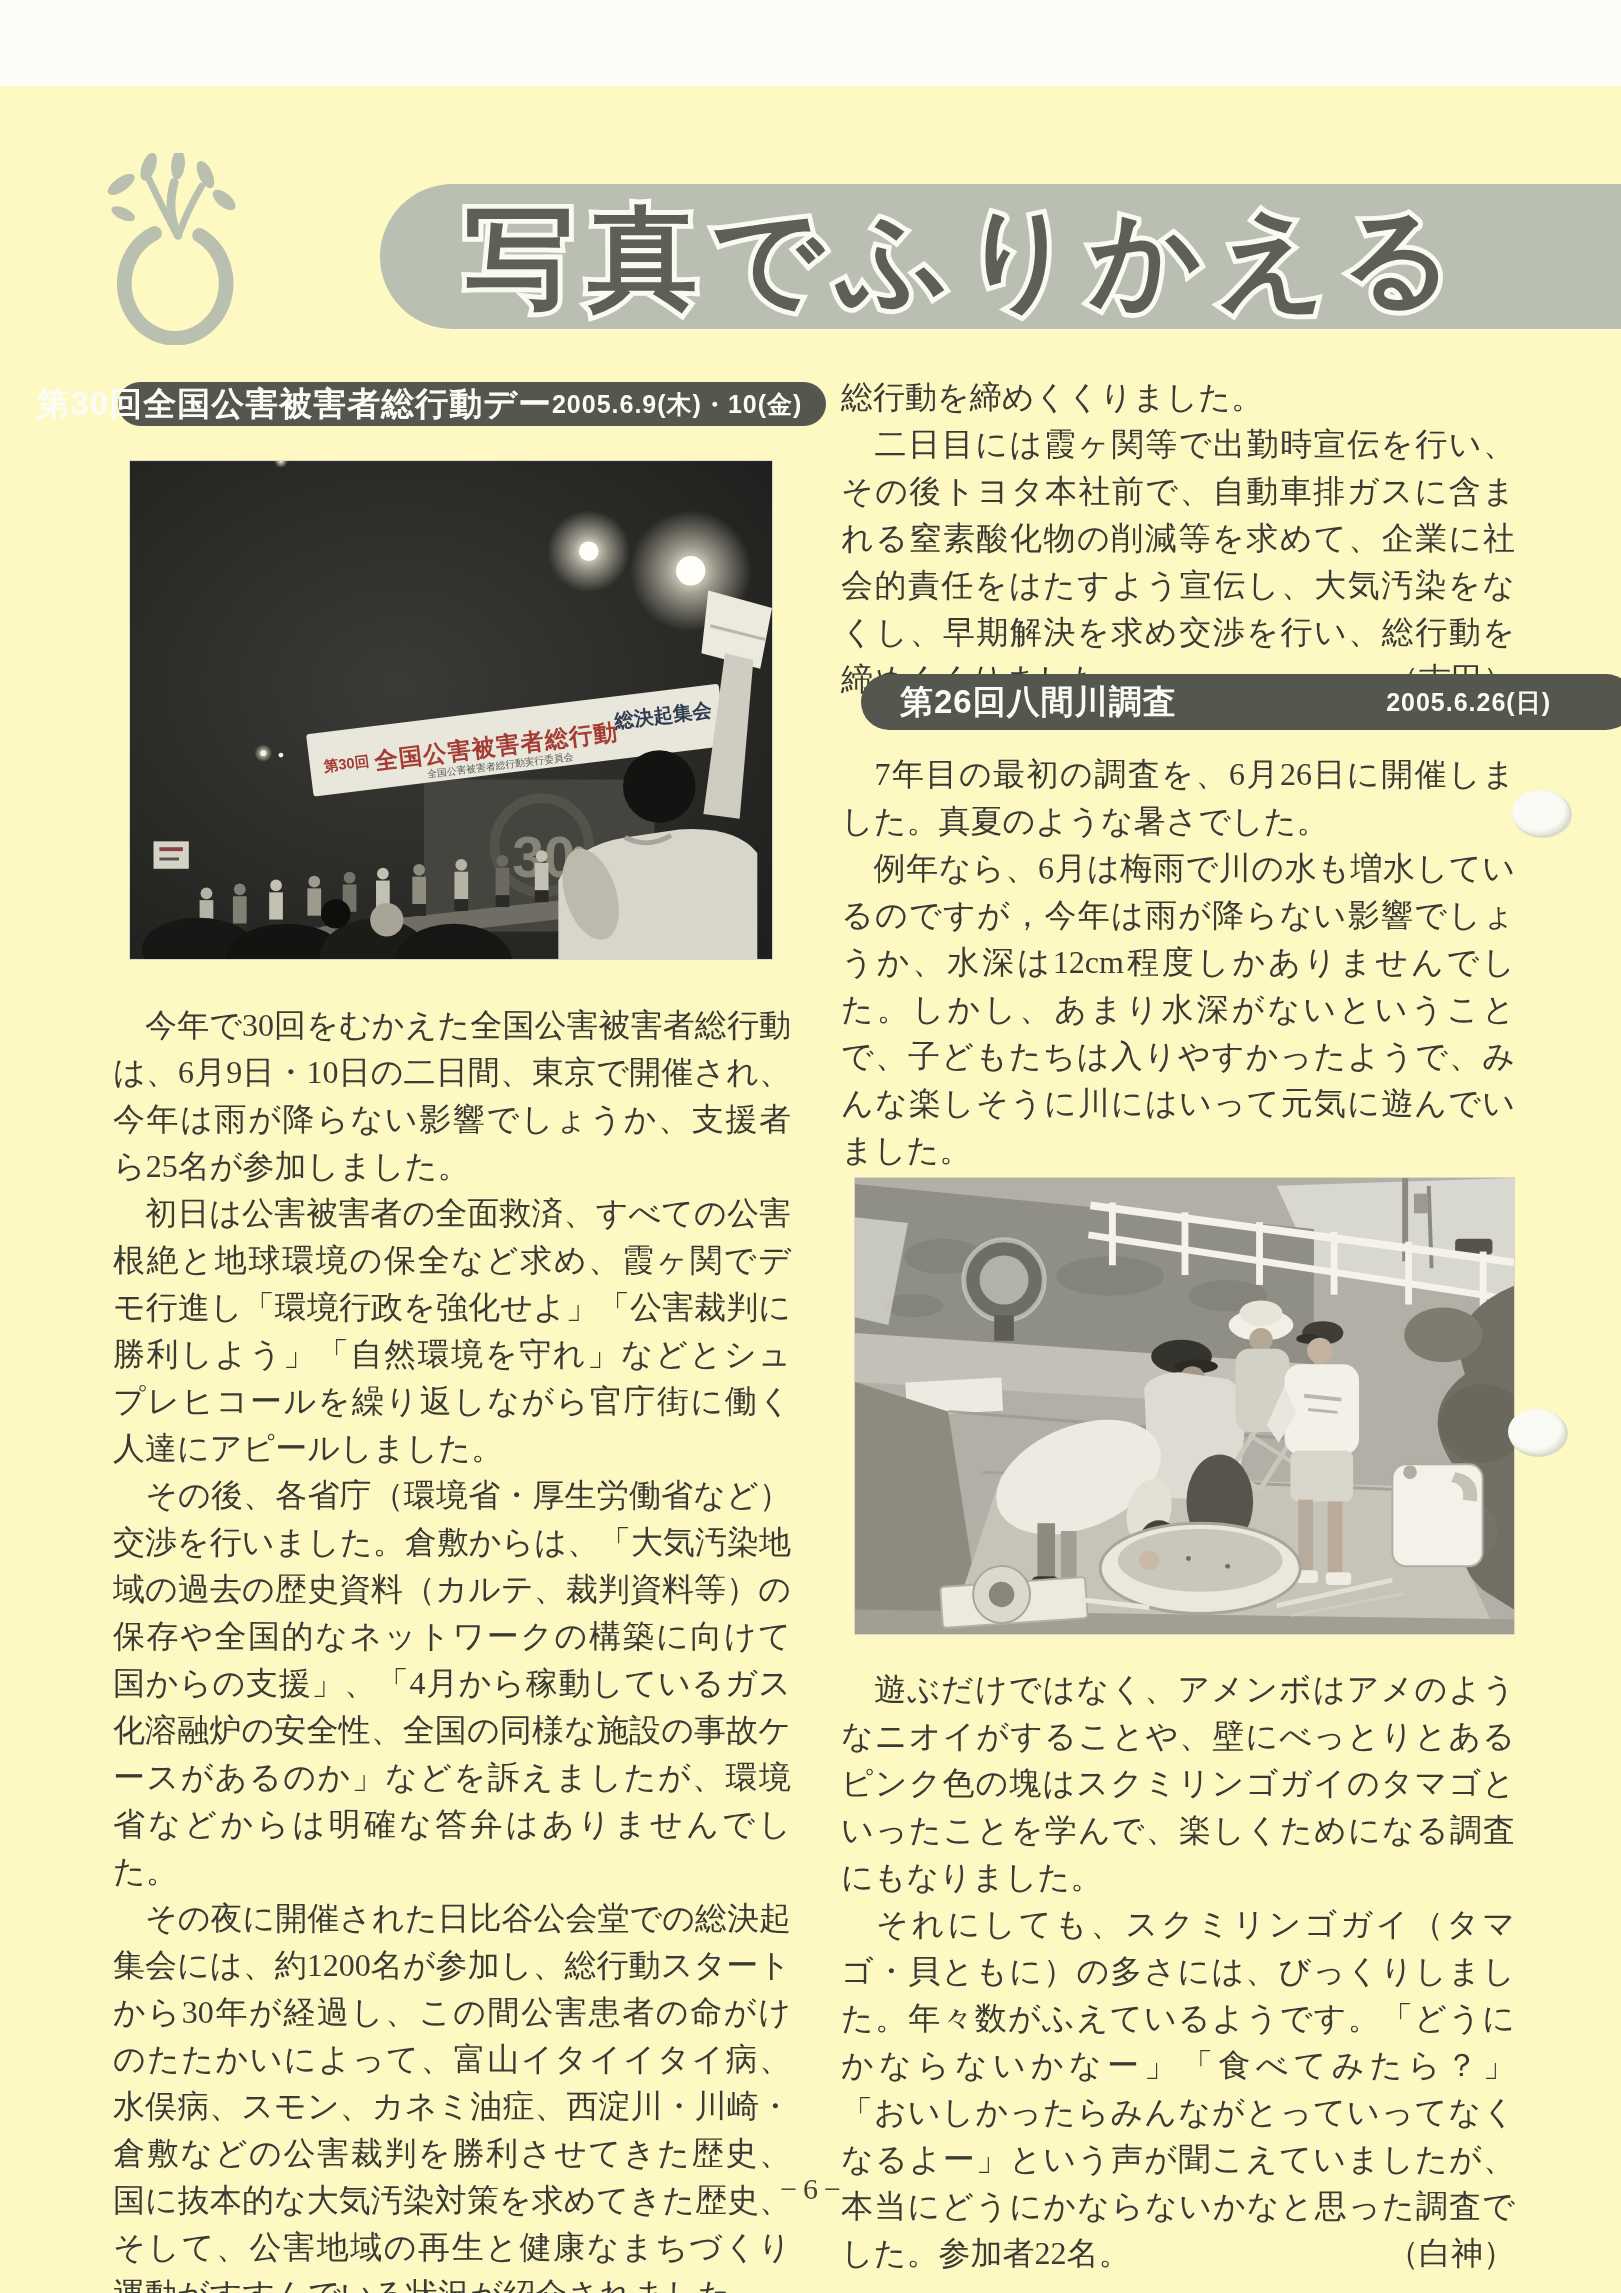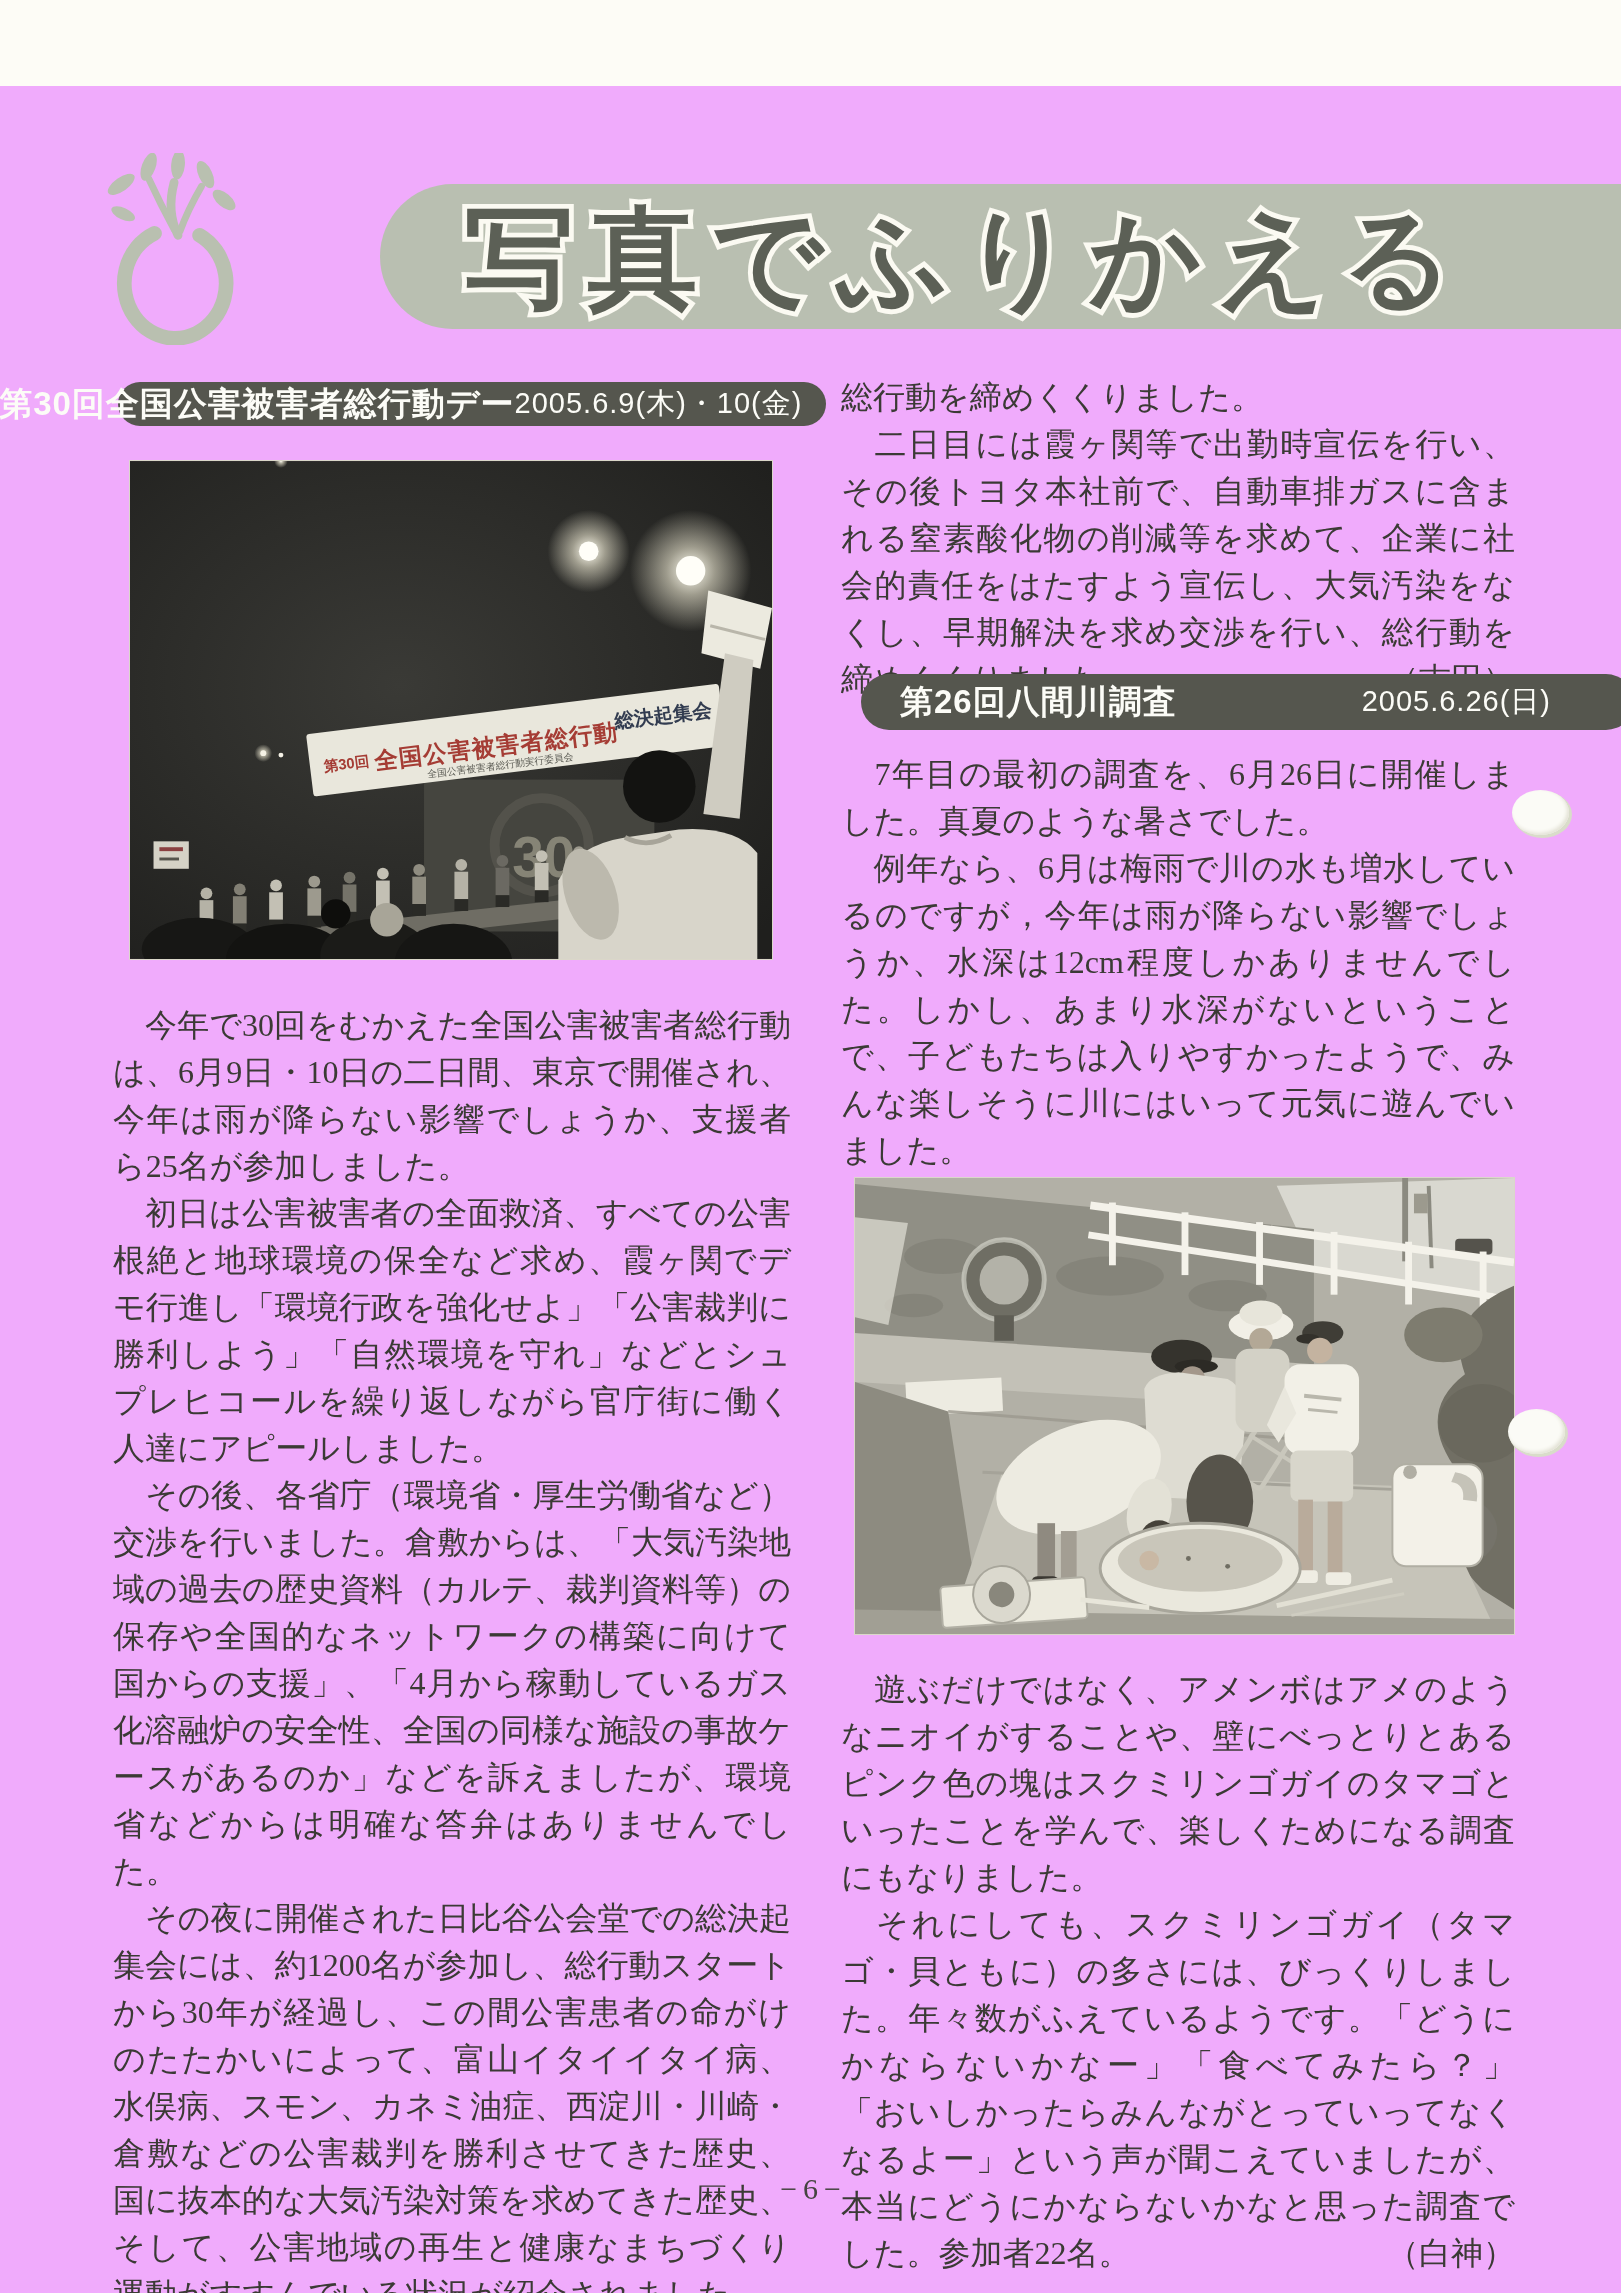--- a/index.html
+++ b/index.html
@@ -1,38 +1,38 @@
 <!DOCTYPE html>
 <html><head>
 <meta charset="utf-8">
 <style>
   html,body{margin:0;padding:0;background:#e8e6da;}
   .page{
     position:relative; width:1621px; height:2294px; margin:0 auto;
-    background:#f0abfc; overflow:hidden;
+    background:#fef9c3; overflow:hidden;
     font-family:"Liberation Serif","DejaVu Serif",serif; color:#3b3a35;
   }
   .top-white{position:absolute;left:0;top:0;width:1621px;height:86px;background:#fdfcf6;}
 
   
   .banner{
     position:absolute; left:380px; top:184px; width:1274px; height:145px;
     background:#b9bfb1; border-radius:84px 0 0 84px;
   }
   .banner svg{position:absolute;left:0;top:0;}
   .logo{position:absolute; left:84px; top:153px; width:192px; height:192px;}
 
   
   .pill{
     position:absolute; background:#55564e; border-radius:29px;
     display:flex; align-items:center; justify-content:space-between;
     font-family:"Liberation Sans","DejaVu Sans",sans-serif; color:#fcfcf7;
   }
   .pill .t{font-size:33px; font-weight:700; letter-spacing:1px; white-space:nowrap;}
-  .pill .d{font-size:29px; font-weight:400; letter-spacing:1px; white-space:nowrap;}
+  .pill .d{font-size:25px; font-weight:700; letter-spacing:1px; white-space:nowrap;}
   .pill1{left:118px; top:382px; width:657px; height:44px; padding:0 23.5px 0 27.4px;justify-content:flex-end;}
   .pill2{left:861px; top:674px; width:651px; height:56px; padding:0 83px 0 39px;}
 
   
   .textcol{position:absolute; font-size:32px; line-height:47px; text-align:justify; letter-spacing:0px; color:#3b3a35;}
   .para{margin:0;}
   .byline{float:right;}
 
   .photo{position:absolute; box-shadow:0 0 0 1px #dad7c9;}
 

